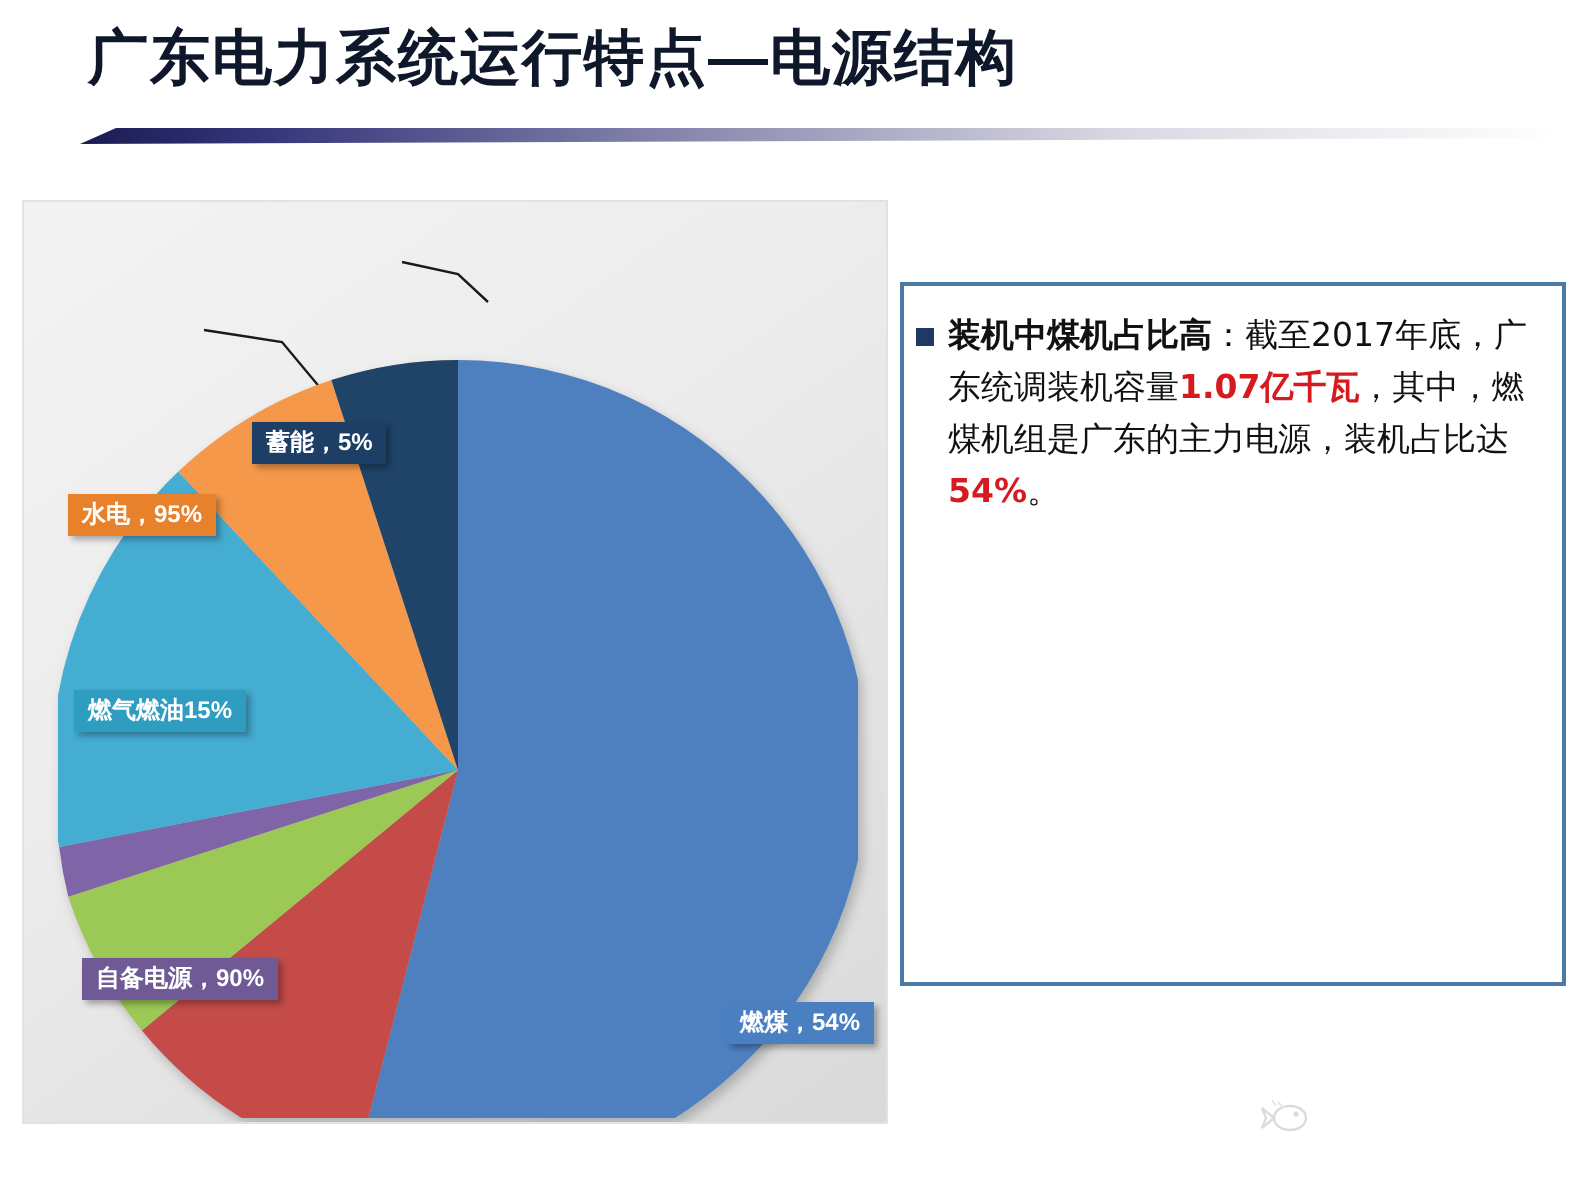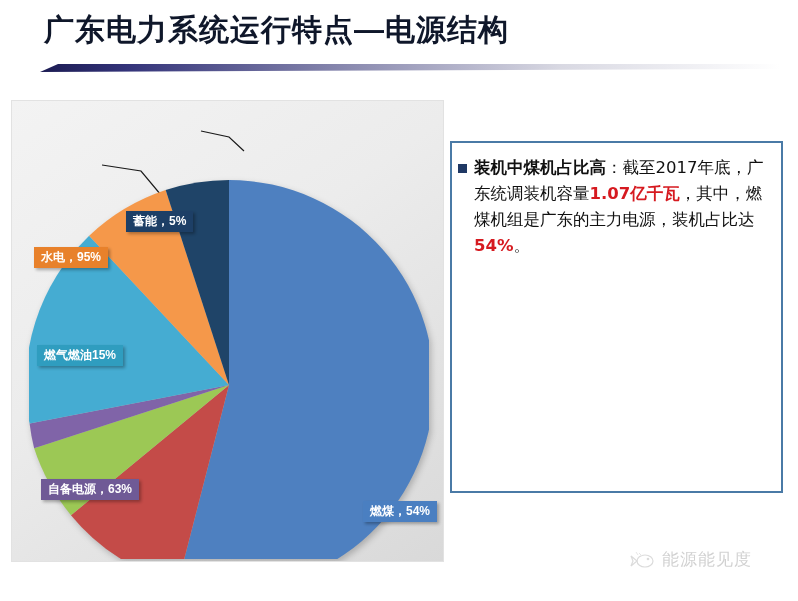--- a/index.html
+++ b/index.html
@@ -168,33 +168,32 @@
 
       <path d="M200,276 L60.16,126.75 A205,205 0 0 1 136.65,81.04 Z" fill="#f5984a"></path>
 
       <path d="M200,276 L136.65,81.04 A205,205 0 0 1 200,71 Z" fill="#1f4468"></path>
     </svg>
   </div>
 
   <div class="lbl lbl-xuneng">蓄能，5%</div>
   <div class="lbl lbl-shuidian">水电，95%</div>
   <div class="lbl lbl-ranqi">燃气燃油15%</div>
-  <div class="lbl lbl-zibei">自备电源，63%</div>
+  <div class="lbl lbl-zibei">自备电源，90%</div>
 
   <div class="lbl lbl-ranmei">燃煤，54%</div>
 </div>
 
 <div class="text-panel">
   <div class="bullet-row">
     <div class="bullet-sq"></div>
     <div class="bullet-text"><span class="bt-bold">装机中煤机占比高</span><span>：截至2017年底，广东统调装机容量</span><span class="bt-red">1.07亿千瓦</span><span>，其中，燃煤机组是广东的主力电源，装机占比达</span><span class="bt-red">54%</span><span>。</span></div>
   </div>
 </div>
 
 <div class="watermark">
   <svg class="wm-icon" viewBox="0 0 26 20">
     <ellipse cx="15" cy="11" rx="8" ry="6" fill="none" stroke="#b0b0b0" stroke-width="1.2"></ellipse>
     <path d="M7 11 L1 6 L3 11 L1 16 Z" fill="none" stroke="#b0b0b0" stroke-width="1.2"></path>
     <circle cx="18" cy="9" r="1.3" fill="#b0b0b0"></circle>
     <path d="M9 3 L12 6 M6 2 L8 5" stroke="#c8c8c8" stroke-width="1"></path>
   </svg>
-  <span class="wm-text">能源能见度</span>
 </div>
 
 </body></html>

